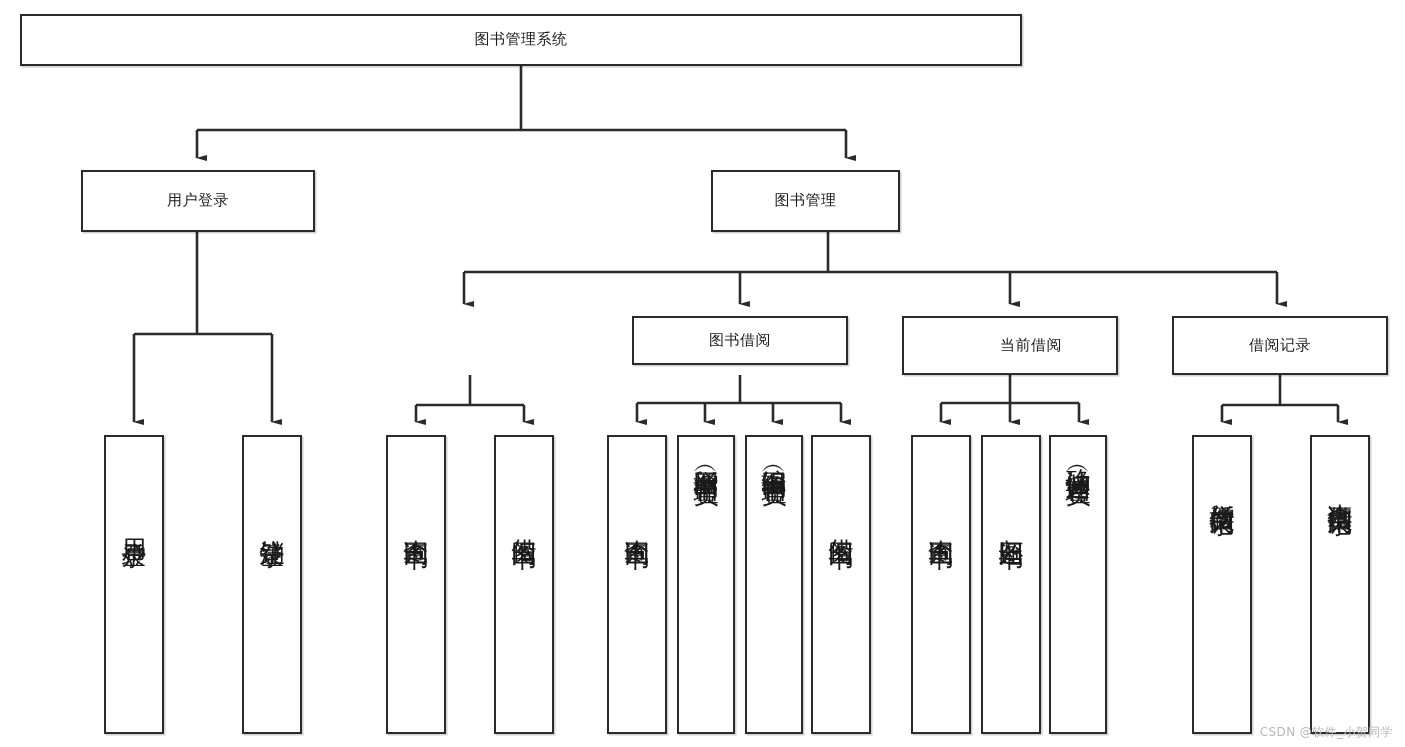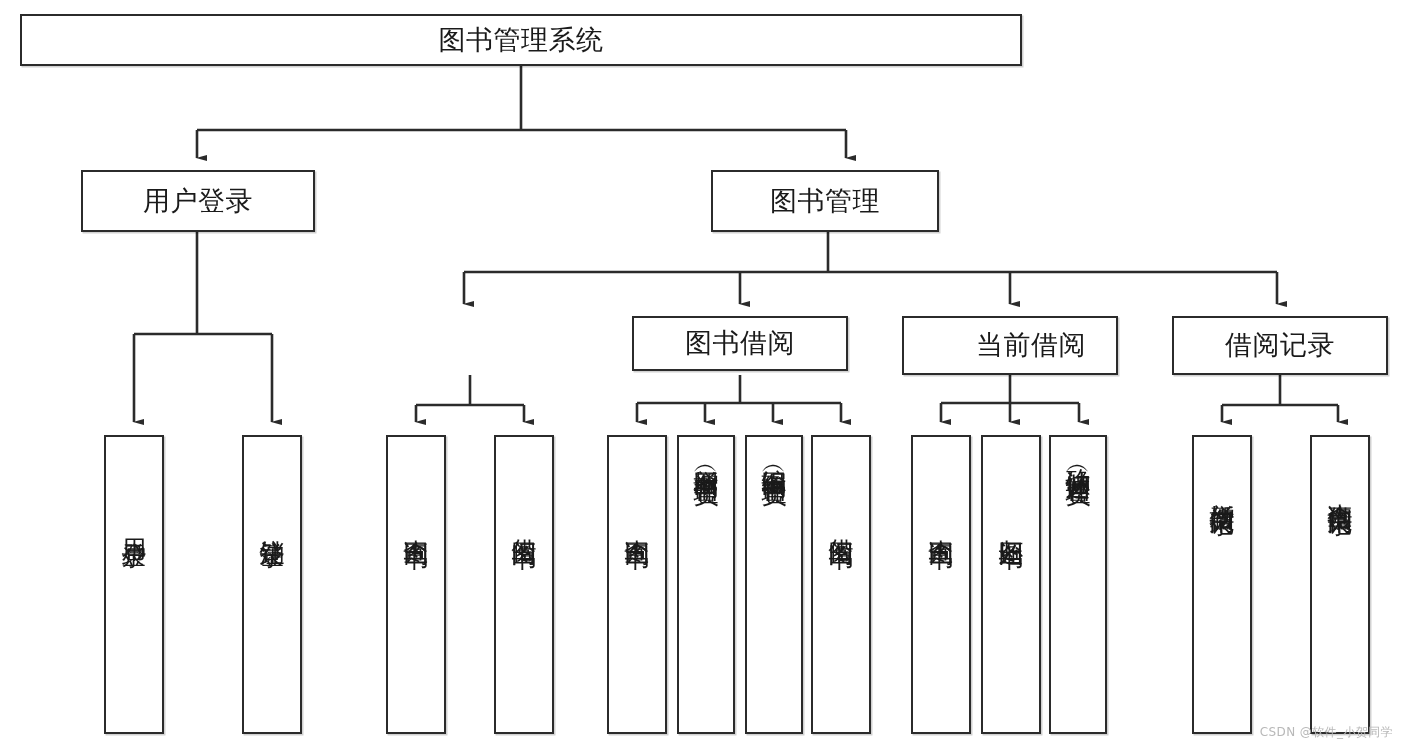--- a/index.html
+++ b/index.html
@@ -32,21 +32,21 @@
     justify-content: center;
     box-shadow: 1.5px 1.5px 0 rgba(0,0,0,0.18);
   }
   .node .label {
     color: #1a1a1a;
     letter-spacing: 0.5px;
     white-space: nowrap;
     line-height: 1.05;
   }
   .node.horiz .label {
-    font-size: 27px;
+    font-size: 15px;
   }
   .node.vert {
     align-items: flex-start;
     padding-top: 4px;
   }
   .node.vert .label {
     writing-mode: vertical-rl;
     text-orientation: upright;
     font-size: 25px;
     letter-spacing: 2px;
@@ -127,25 +127,25 @@
     </g>
   </svg>
 
   <div class="node horiz" style="left:20px; top:14px; width:1002px; height:52px;">
     <span class="label">图书管理系统</span>
   </div>
 
   <div class="node horiz" style="left:81px; top:170px; width:234px; height:62px;">
     <span class="label">用户登录</span>
   </div>
-  <div class="node horiz" style="left:711px; top:170px; width:228px; height:62px;">
+  <div class="node horiz" style="left:711px; top:170px; width:189px; height:62px;">
     <span class="label">图书管理</span>
   </div>
 
-  <div class="node horiz" style="left:632px; top:316px; width:216px; height:55px;">
+  <div class="node horiz" style="left:632px; top:316px; width:216px; height:49px;">
     <span class="label">图书借阅</span>
   </div>
   <div class="node horiz" style="left:902px; top:316px; width:216px; height:59px;padding-left:42px;">
     <span class="label">当前借阅</span>
   </div>
   <div class="node horiz" style="left:1172px; top:316px; width:216px; height:59px;text-align:center;">
     <span class="label">借阅记录</span>
   </div>
 
   <div class="node vert mid" style="left:104px; top:435px; width:60px; height:299px;">

